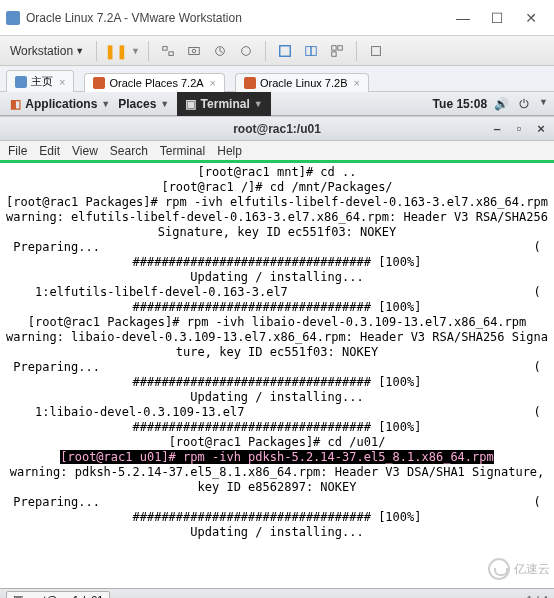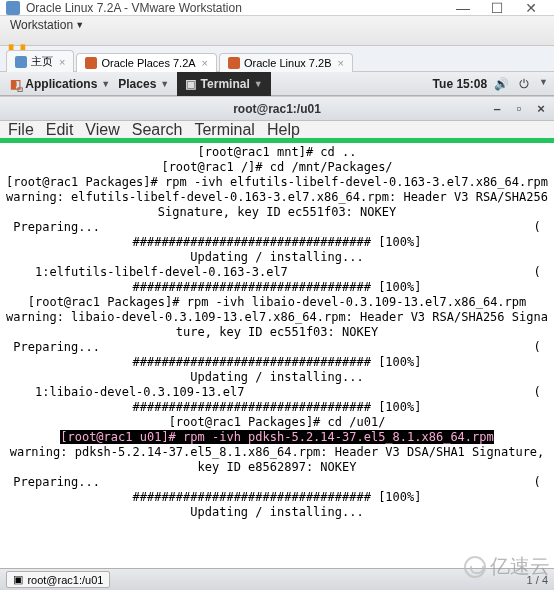--- a/index.html
+++ b/index.html
@@ -1,66 +1,66 @@
 <!DOCTYPE html>
 <html><head>
 <meta charset="utf-8">
 <style>
   * { margin: 0; padding: 0; box-sizing: border-box; }
   body { font-family: "Segoe UI", Tahoma, sans-serif; font-size: 12px; background: #fff; width: 554px; height: 598px; overflow: hidden; position: relative; }
 
   
-  .win-title { height: 16px; background: #fff; border-bottom: 1px solid #d0d0d0; display: flex; align-items: center; padding: 0 6px; }
+  .win-title { height: 36px; background: #fff; border-bottom: 1px solid #d0d0d0; display: flex; align-items: center; padding: 0 6px; }
   .win-title .vmw-icon { width: 14px; height: 14px; background: #5a8fc8; margin-right: 6px; border-radius: 2px; }
   .win-title .title-text { flex: 1; color: #444; font-size: 12px; }
   .win-btns { display: flex; }
   .win-btn { width: 34px; height: 22px; display: flex; align-items: center; justify-content: center; color: #555; font-size: 14px; cursor: pointer; }
 
   
-  .vmw-bar { height: 30px; background: linear-gradient(#f4f4f4,#e6e6e6); border-bottom: 1px solid #c8c8c8; display: flex; align-items: flex-start; padding: 0 6px; gap: 4px; flex-direction: column; }
+  .vmw-bar { height: 30px; background: linear-gradient(#f4f4f4,#e6e6e6); border-bottom: 1px solid #c8c8c8; display: flex; align-items: center; padding: 0 6px; gap: 4px; }
   .vmw-menu { color: #333; display: flex; align-items: center; gap: 2px; padding: 2px 4px; cursor: pointer; }
   .vsep { width: 1px; height: 20px; background: #c8c8c8; margin: 0 4px; }
   .tb-btn { width: 22px; height: 22px; display: flex; align-items: center; justify-content: center; color: #666; cursor: pointer; border-radius: 2px; }
   .tb-btn.pause { color: #f59e0b; font-size: 14px; }
   .tb-btn svg { width: 14px; height: 14px; }
 
   
-  .vmw-tabs { height: 26px; background: #eef2f6; border-bottom: 1px solid #c8c8c8; display: flex; align-items: flex-end; padding: 0 6px; gap: 2px; }
+  .vmw-tabs { height: 26px; background: #eef2f6; border-bottom: 1px solid #c8c8c8; display: flex; align-items: flex-end; padding: 0 6px; gap: 10px; }
   .vmw-tab { display: flex; align-items: center; gap: 4px; padding: 3px 8px; border: 1px solid #c8c8c8; border-bottom: none; border-radius: 4px 4px 0 0; background: #f6f8fa; font-size: 11px; cursor: pointer; position: relative; top: 1px; }
   .vmw-tab.active { background: #fff; }
   .vmw-tab .ico { width: 12px; height: 12px; background: #cf5c2c; border-radius: 2px; }
   .vmw-tab .ico.home { background:#5a8fc8; }
   .vmw-tab .x { color: #999; font-size: 11px; margin-left: 2px; }
 
   
   .gnome-bar { height: 24px; background: linear-gradient(#edeff2,#dde0e4); border-bottom: 1px solid #b0b0b0; display: flex; align-items: center; padding: 0 6px; font-size: 12px; color: #222; }
   .g-item { display: flex; align-items: center; gap: 4px; padding: 0 4px; cursor: pointer; font-weight: bold; }
   .g-item .arrow { font-size: 9px; color: #555; }
   .g-term { display:flex; align-items:center; gap:4px; height:24px; padding:0 8px; background:#2a2a2a; color:#ddd; font-weight:bold; margin-left: 4px;}
   .g-term .arrow { color:#aaa; font-size:9px;}
   .g-right { margin-left: auto; display: flex; align-items: flex-start; gap: 8px; }
   .g-ico { width: 14px; height: 14px; display:flex;align-items:center;justify-content:center; color:#333; }
 
   
   .term-win { position: relative; height: 472px; background:#fff; border-top:1px solid #ccc;}
   .term-title { height: 24px; background: linear-gradient(#eceef1,#d9dde2); display: flex; align-items: center; justify-content: center; font-weight: bold; font-size: 12px; color: #333; position: relative; border-bottom:1px solid #c0c0c0;}
   .term-title .wbtns { position: absolute; right: 6px; display: flex; gap: 8px; }
   .term-title .wbtn { width: 14px; height: 14px; display:flex; align-items:center; justify-content:center; color:#444; cursor:pointer; font-size:13px;}
-  .term-menu { height: 22px; display: flex; align-items: center; gap: 12px; padding: 0 8px; font-size: 16px; color: #333; background:#f3f3f3; border-bottom:5px solid #22c55e;}
+  .term-menu { height: 22px; display: flex; align-items: center; gap: 12px; padding: 0 8px; font-size: 12px; color: #333; background:#f3f3f3; border-bottom:3px solid #22c55e;}
   .term-menu span { cursor:pointer;}
   .term-body { padding: 2px 4px; font-family: "DejaVu Sans Mono","Courier New",monospace; font-size: 12px; line-height: 15px; color: #000; white-space: pre-wrap; word-break: break-all; height: 410px; overflow:hidden;text-align:center;}
   .term-body .hl { background:#000; color:#f9a8d4; }
 
   
   .taskbar { height: 22px; background: linear-gradient(#e8eaed,#d5d8dc); border-top:1px solid #b0b0b0; display:flex; align-items:center; padding:0 6px; font-size:11px;}
   .task-item { display:flex; align-items:center; gap:4px; padding:1px 6px; border:1px solid #b0b0b0; border-radius:2px; background:#f6f6f6;}
   .task-right { margin-left:auto; color:#555;}
 
   
-  .watermark { position:absolute; right:4px; bottom:18px; display:flex; align-items:center; gap:4px; color:#999; font-size:20px; opacity:0.7;}
+  .watermark { position:absolute; right:4px; bottom:18px; display:flex; align-items:center; gap:4px; color:#999; font-size:12px; opacity:0.7;}
   .watermark .logo { width:22px; height:22px; border:2px solid #bbb; border-radius:50%; position:relative;}
   .watermark .logo::before{content:"";position:absolute;width:10px;height:6px;border:2px solid #bbb;border-top:none;border-radius:0 0 6px 6px;left:4px;top:8px;}
 
   .arrow-d { font-size: 9px; }
 </style>
 </head>
 <body>
 
 <div class="win-title">
   <div class="vmw-icon"></div>

